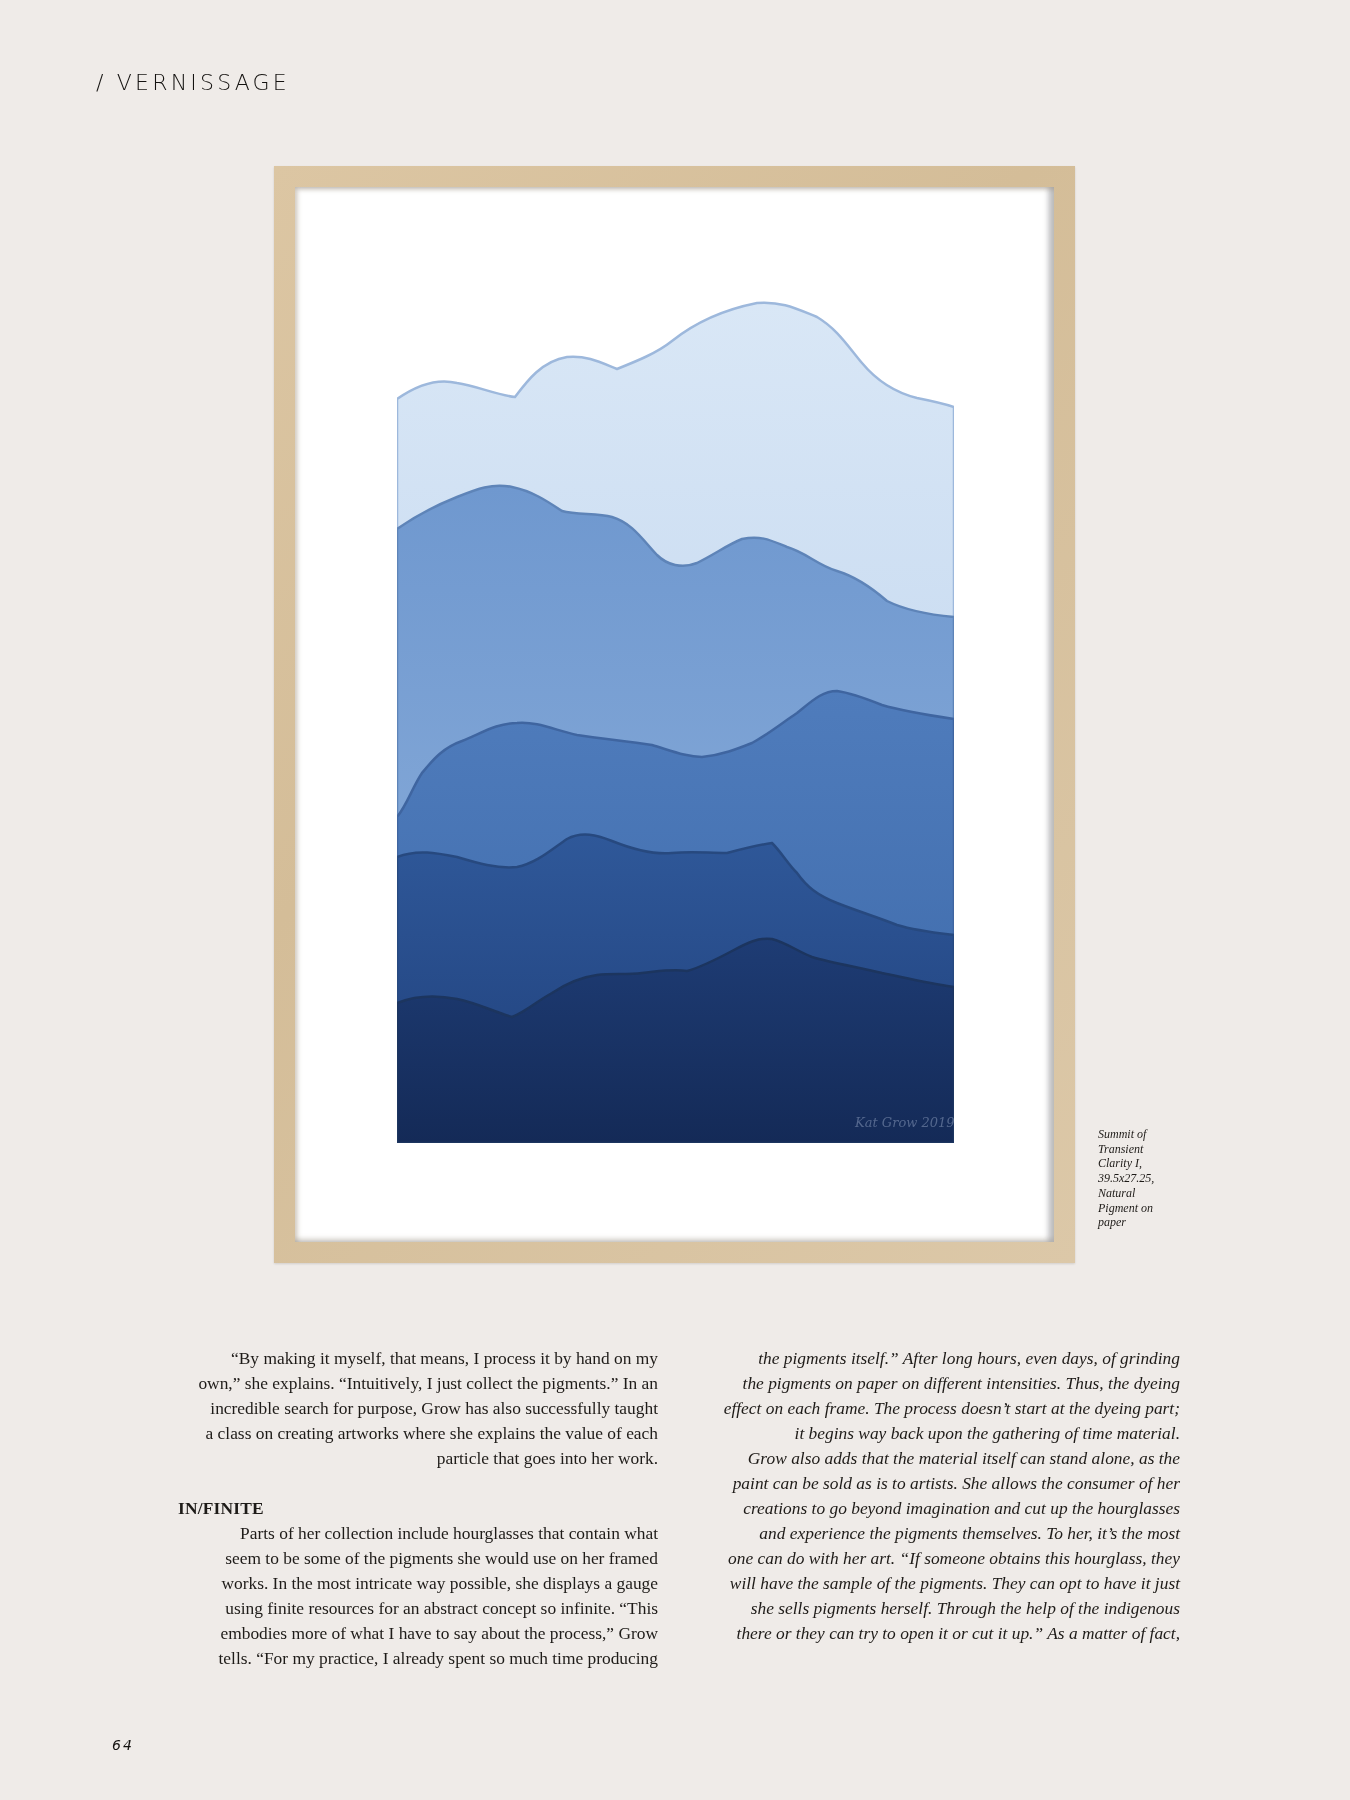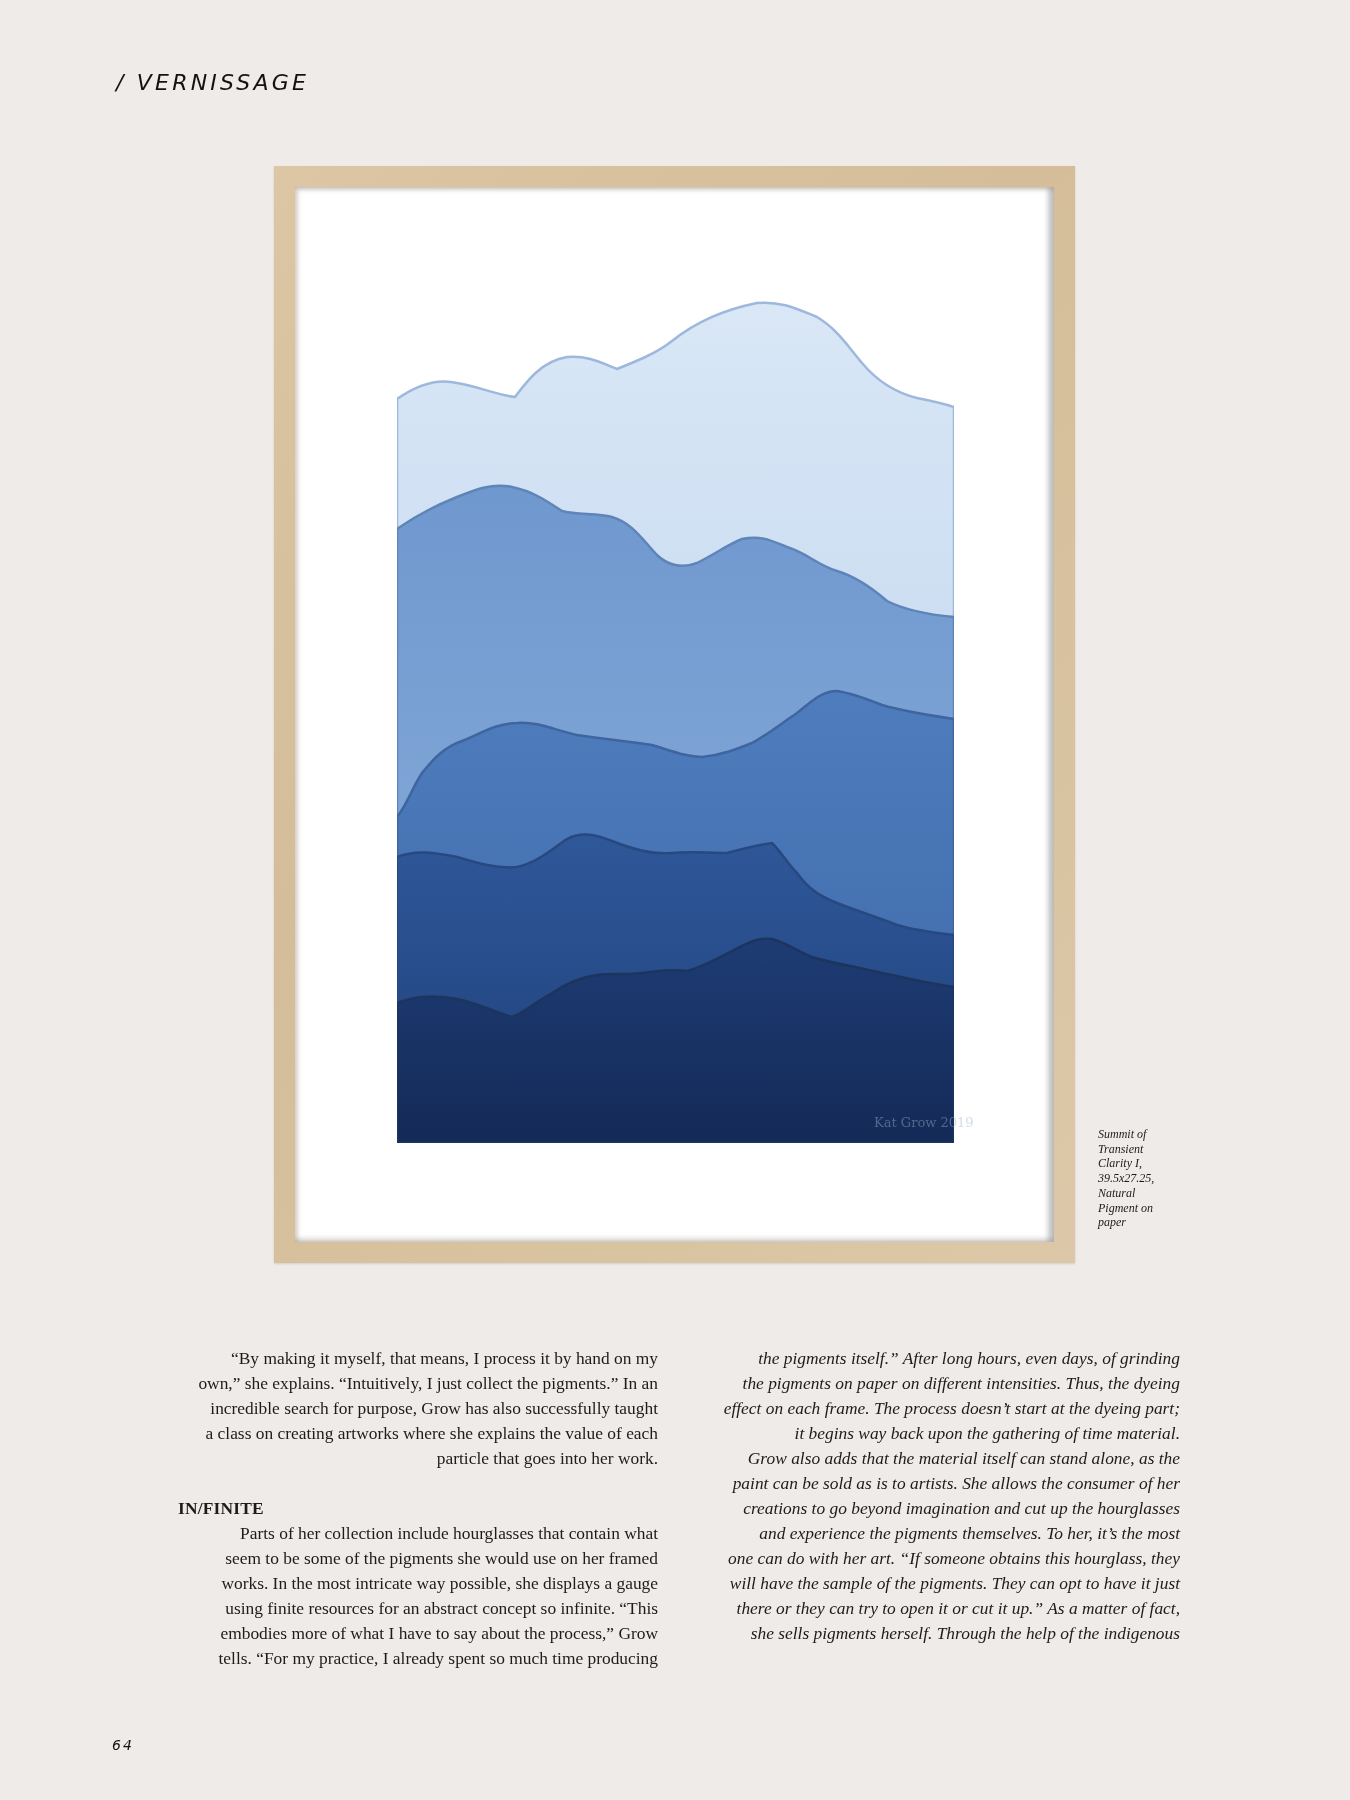--- a/index.html
+++ b/index.html
@@ -5,25 +5,24 @@
   html, body { margin: 0; padding: 0; }
   body {
     width: 1350px; height: 1800px;
     background: #efebe8;
     position: relative;
     overflow: hidden;
     font-family: "Liberation Serif", "DejaVu Serif", serif;
     color: #1e1b18;
   }
   .section-label {
-    position: absolute; left: 116px; top: 70px;
+    position: absolute; left: 96px; top: 70px;
     font-family: "DejaVu Sans", "Liberation Sans", sans-serif;
     font-size: 22px; letter-spacing: 3.2px; font-weight: 300;
     color: #141210;
-    font-style: italic;
   }
   .frame {
     position: absolute; left: 274px; top: 166px;
     width: 801px; height: 1097px;
     box-sizing: border-box;
     background: linear-gradient(135deg, #dcc6a3 0%, #d4bd98 40%, #dcc8a8 100%);
     box-shadow: 0 1px 2px rgba(0,0,0,0.12);
   }
   .frame .mat {
     position: absolute; left: 21px; top: 21px; right: 21px; bottom: 21px;
@@ -33,23 +32,22 @@
   .paper-edge {
     position: absolute; left: 953px; top: 283px; width: 1px; height: 860px;
     background: #d8d8d8;
   }
   .painting {
     position: absolute; left: 397px; top: 283px; width: 557px; height: 860px;
   }
   .painting svg { display: block; width: 100%; height: 100%; }
   .signature {
     position: absolute; left: 855px; top: 1115px;
-    font-family: "DejaVu Serif", serif; font-size: 13px;
+    font-family: "DejaVu Serif", serif; font-style: italic; font-size: 13px;
     color: rgba(160,175,205,0.45);
-    margin-left: 19px;
   }
   .caption {
     position: absolute; left: 1098px; top: 1127px; width: 80px;
     font-family: "Liberation Serif", serif; font-style: italic;
     font-size: 12px; line-height: 14.7px; color: #1e1b18;
   }
   .caption div { white-space: nowrap; }
   .col {
     position: absolute; top: 1346px;
     font-size: 17.4px; line-height: 25px; color: #1e1b18;
@@ -153,18 +151,18 @@
     <span class="line">effect on each frame. The process doesn’t start at the dyeing part;</span>
     <span class="line">it begins way back upon the gathering of time material.</span>
   </p>
   <p class="indent">
     <span class="line">Grow also adds that the material itself can stand alone, as the</span>
     <span class="line" style="text-indent:0">paint can be sold as is to artists. She allows the consumer of her</span>
     <span class="line" style="text-indent:0">creations to go beyond imagination and cut up the hourglasses</span>
     <span class="line" style="text-indent:0">and experience the pigments themselves. To her, it’s the most</span>
     <span class="line" style="text-indent:0">one can do with her art. “If someone obtains this hourglass, they</span>
     <span class="line" style="text-indent:0">will have the sample of the pigments. They can opt to have it just</span>
+    <span class="line" style="text-indent:0">she sells pigments herself. Through the help of the indigenous</span>
     <span class="line" style="text-indent:0">there or they can try to open it or cut it up.” As a matter of fact,</span>
-    <span class="line" style="text-indent:0">she sells pigments herself. Through the help of the indigenous</span>
   </p>
 </div>
 
 <div class="page-number">64</div>
 
 </body></html>

